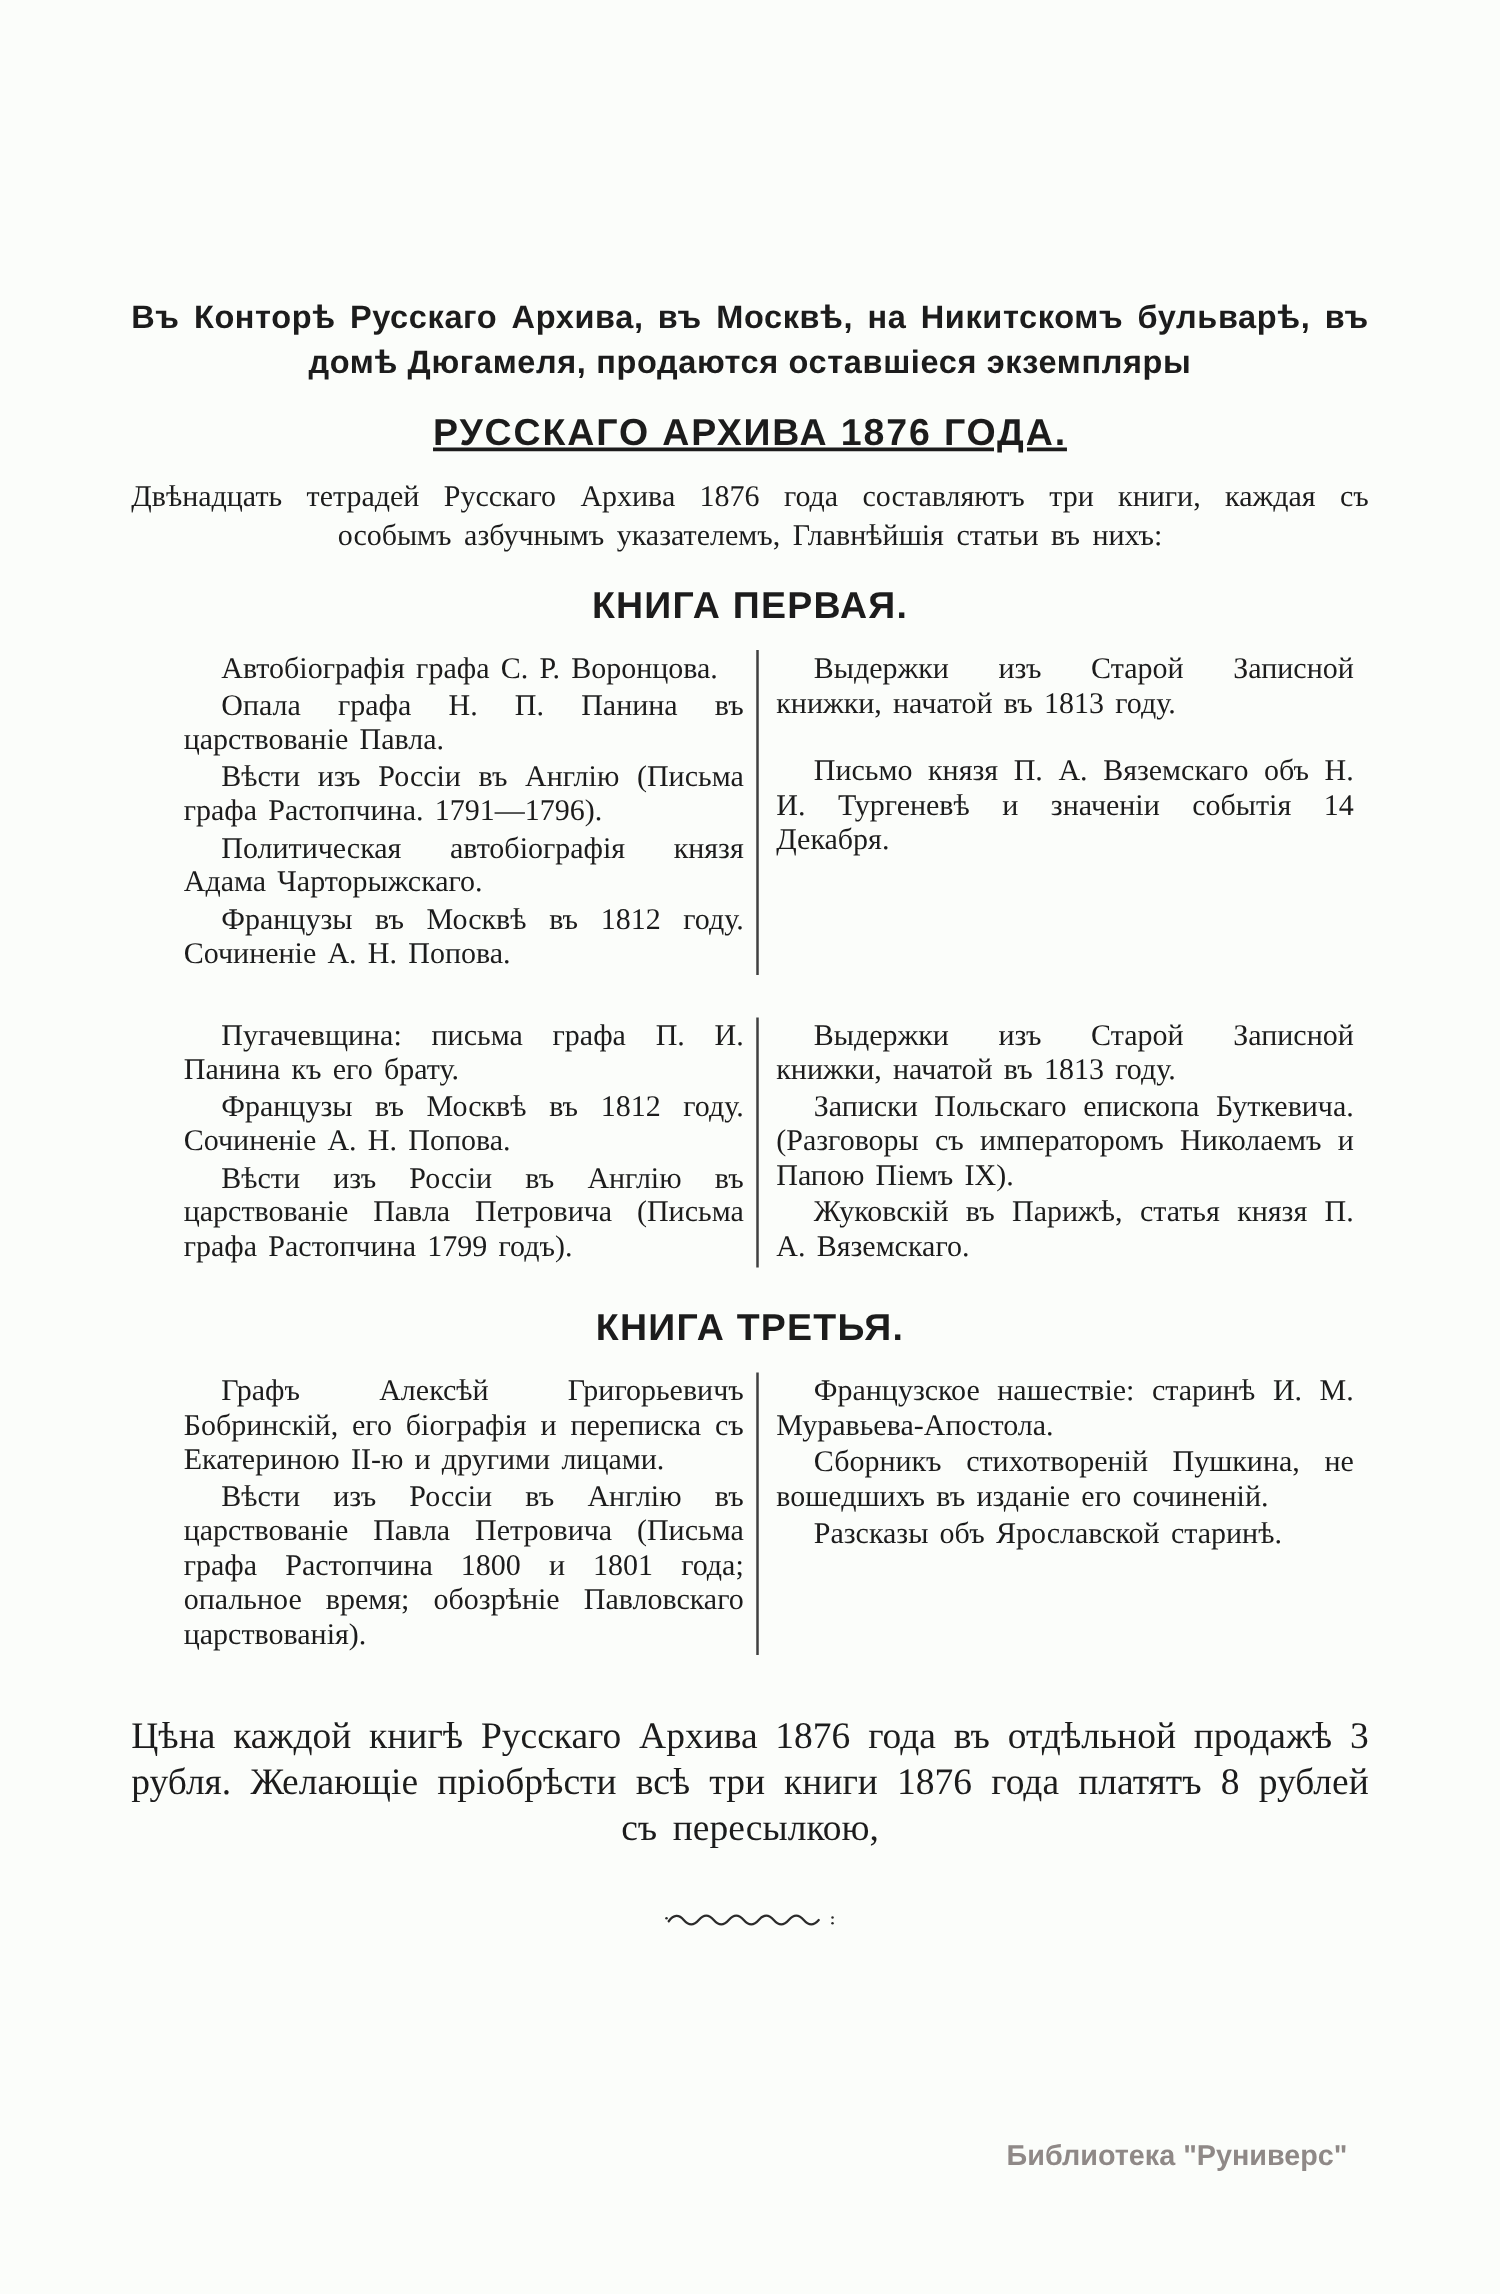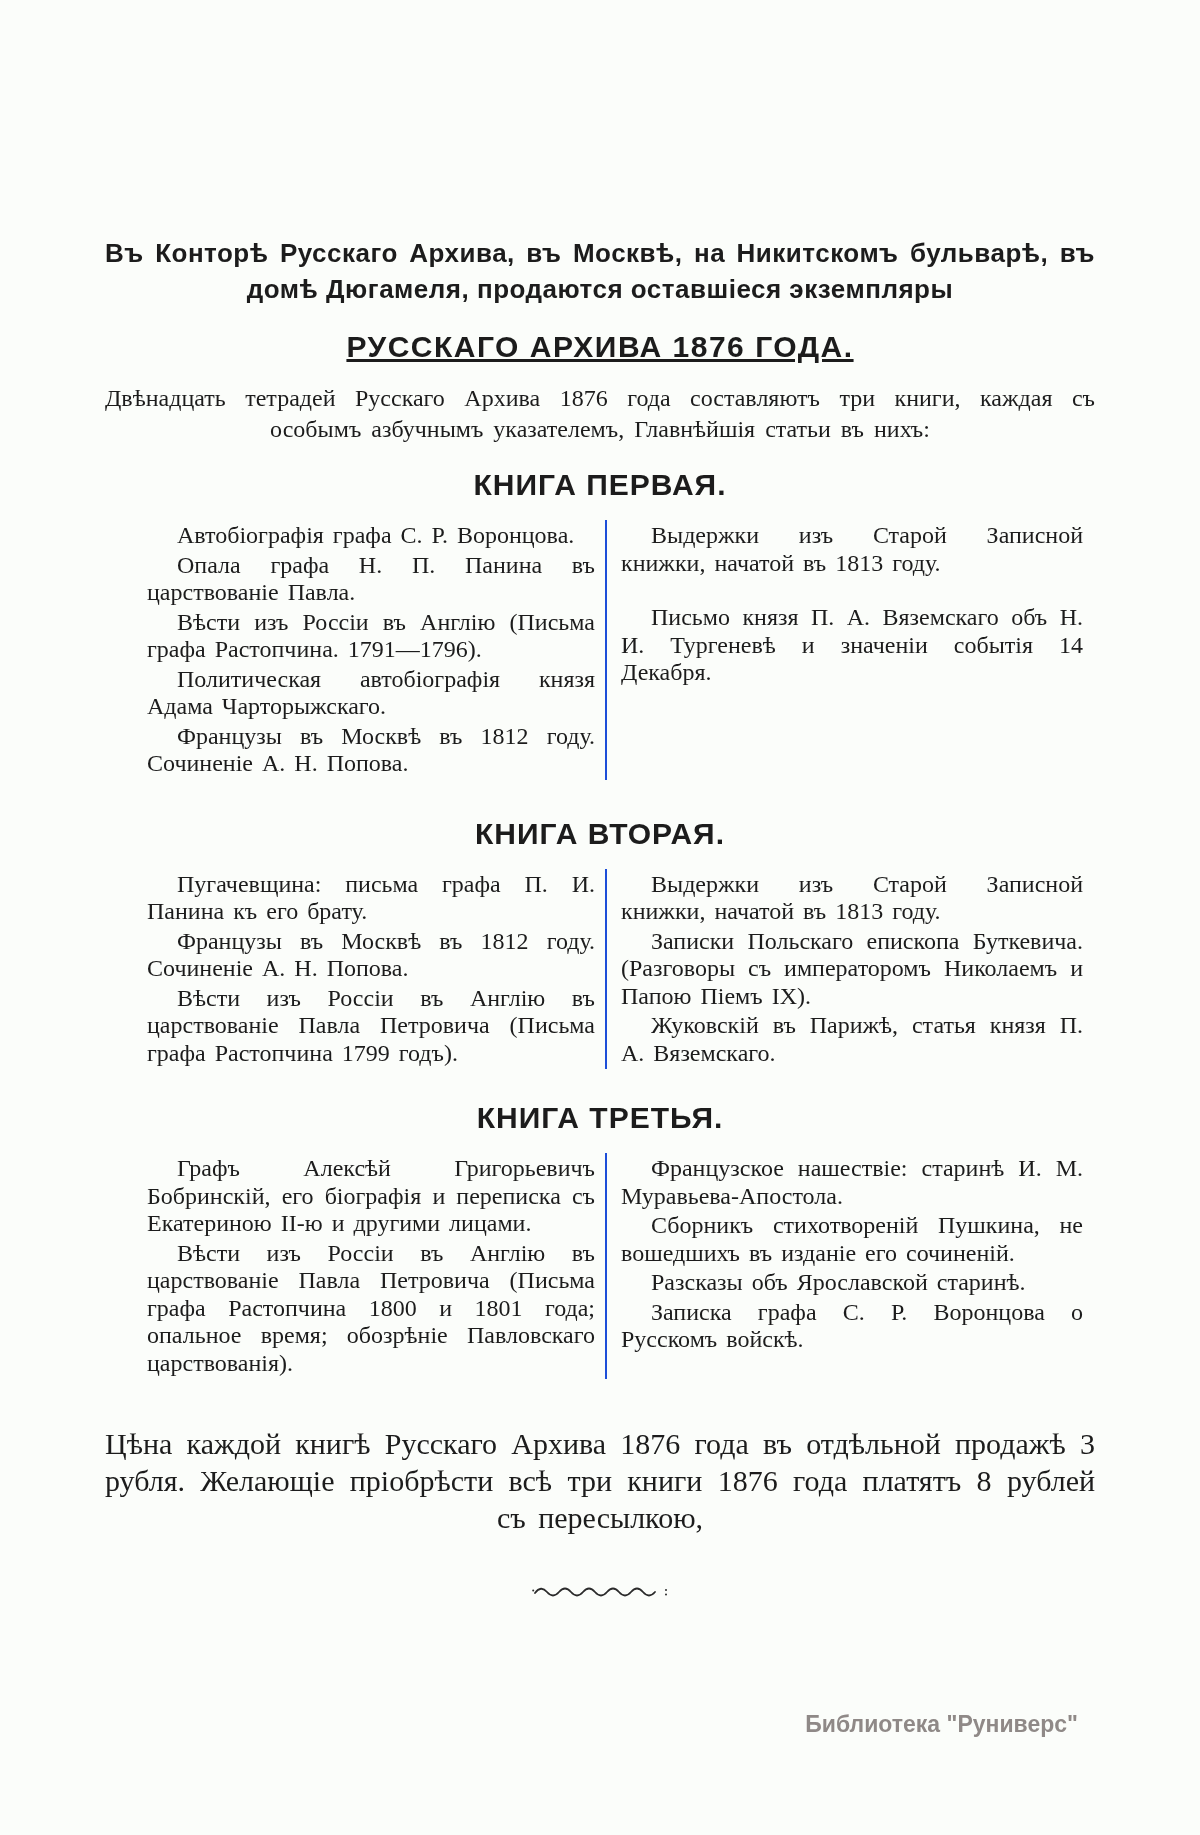--- a/index.html
+++ b/index.html
@@ -66,21 +66,21 @@
     display: flex;
     margin: 15px 10px 0 40px;
   }
   .col { box-sizing: border-box; }
   .col-left {
     width: 460px;
     padding-right: 8px;
   }
   .col-right {
     flex: 1;
-    border-left: 2px solid #1d4ed8;
+    border-left: 2px solid #404040;
     padding-left: 12px;
   }
   .item {
     font-size: 24px;
     line-height: 27.5px;
     text-align: justify;
     text-indent: 30px;
     margin: 2px;
     word-spacing: 3px;
   }
@@ -134,21 +134,20 @@
           <p class="item">Французы въ Москвѣ въ 1812 году. Сочиненіе А. Н. Попова.</p>
         </div>
         <div class="col col-right col-gapped">
           <p class="item">Выдержки изъ Старой Записной книжки, начатой въ 1813 году.</p>
           <p class="item">Письмо князя П. А. Вяземскаго объ Н. И. Тургеневѣ и значеніи событія 14 Декабря.</p>
         </div>
       </div>
     </section>
 
     <section class="book book-2">
-      <h2 class="book-heading">КНИГА ВТОРАЯ.</h2>
       <div class="columns">
         <div class="col col-left">
           <p class="item">Пугачевщина: письма графа П. И. Панина къ его брату.</p>
           <p class="item">Французы въ Москвѣ въ 1812 году. Сочиненіе А. Н. Попова.</p>
           <p class="item">Вѣсти изъ Россіи въ Англію въ царствованіе Павла Петровича (Письма графа Растопчина 1799 годъ).</p>
         </div>
         <div class="col col-right">
           <p class="item">Выдержки изъ Старой Записной книжки, начатой въ 1813 году.</p>
           <p class="item">Записки Польскаго епископа Буткевича. (Разговоры съ императоромъ Николаемъ и Папою Піемъ IX).</p>
           <p class="item">Жуковскій въ Парижѣ, статья князя П. А. Вяземскаго.</p>
@@ -160,21 +159,20 @@
       <h2 class="book-heading">КНИГА ТРЕТЬЯ.</h2>
       <div class="columns">
         <div class="col col-left">
           <p class="item">Графъ Алексѣй Григорьевичъ Бобринскій, его біографія и переписка съ Екатериною II-ю и другими лицами.</p>
           <p class="item">Вѣсти изъ Россіи въ Англію въ царствованіе Павла Петровича (Письма графа Растопчина 1800 и 1801 года; опальное время; обозрѣніе Павловскаго царствованія).</p>
         </div>
         <div class="col col-right">
           <p class="item">Французское нашествіе: старинѣ И. М. Муравьева-Апостола.</p>
           <p class="item">Сборникъ стихотвореній Пушкина, не вошедшихъ въ изданіе его сочиненій.</p>
           <p class="item">Разсказы объ Ярославской старинѣ.</p>
-          <p class="item">Записка графа С. Р. Воронцова о Русскомъ войскѣ.</p>
         </div>
       </div>
     </section>
 
     <p class="price">Цѣна каждой книгѣ Русскаго Архива 1876 года въ отдѣльной продажѣ 3 рубля. Желающіе пріобрѣсти всѣ три книги 1876 года платятъ 8 рублей съ пересылкою,</p>
 
     <div class="squiggle-wrap">
       <svg width="136" height="12" viewBox="0 0 136 12" xmlns="http://www.w3.org/2000/svg">
         <path d="M3 7 q6 -8 12 -1 t12 0 t12 0 t12 0 t12 0 t12 0 t12 0 t12 0 t12 0 t12 0" fill="none" stroke="#2b2b2b" stroke-width="1.8" stroke-linecap="round"></path>
         <circle cx="1.2" cy="4.5" r="1" fill="#2b2b2b"></circle>

